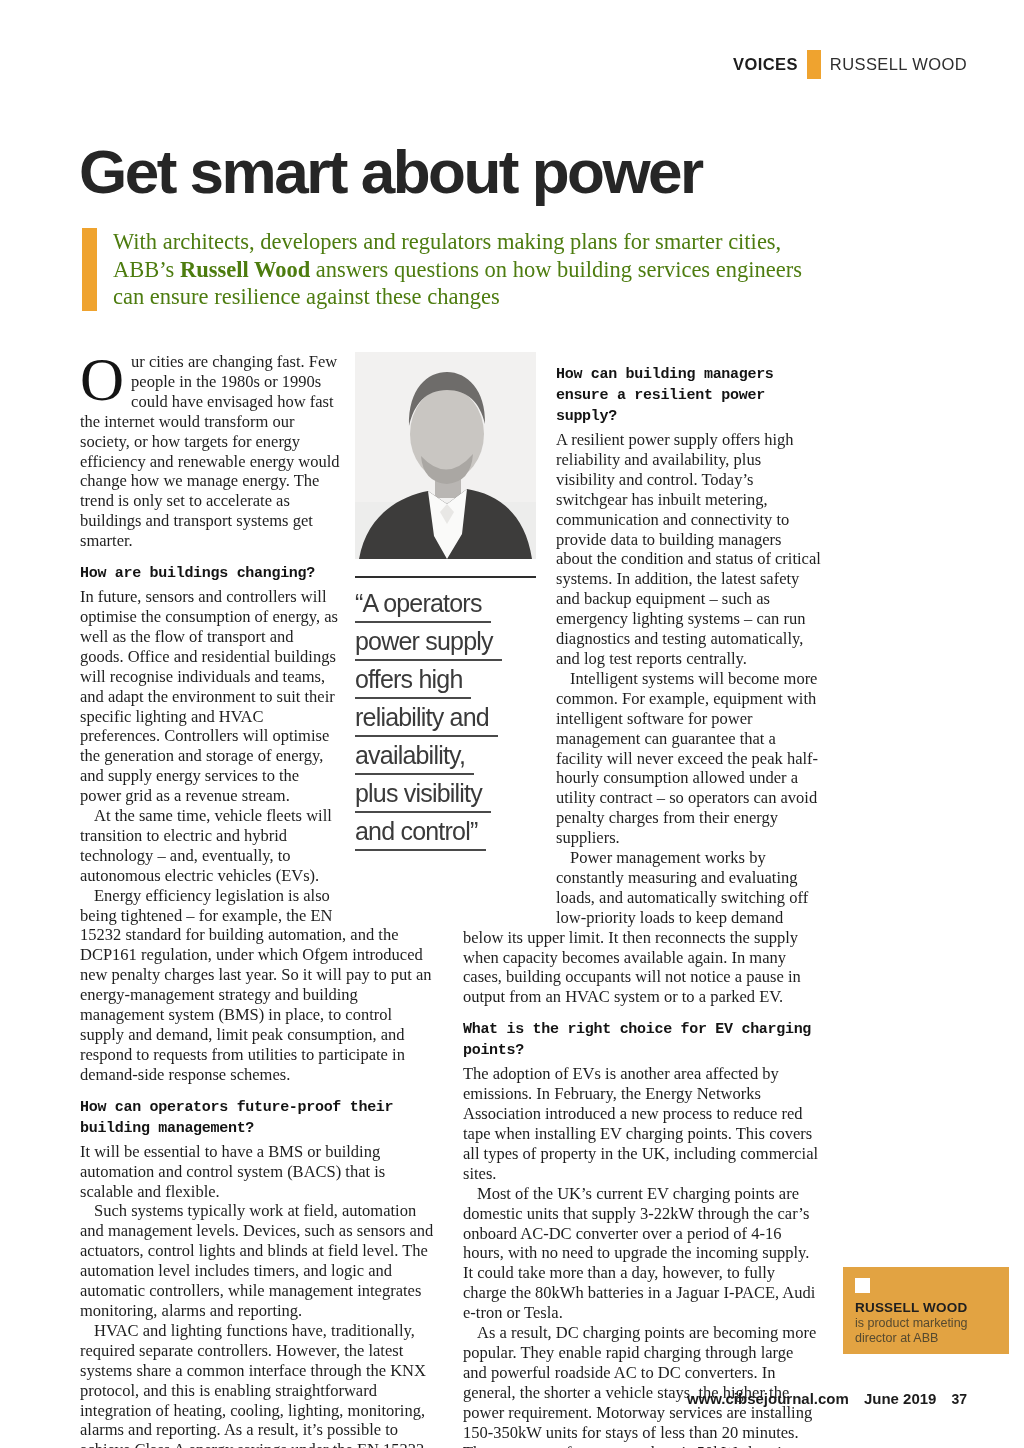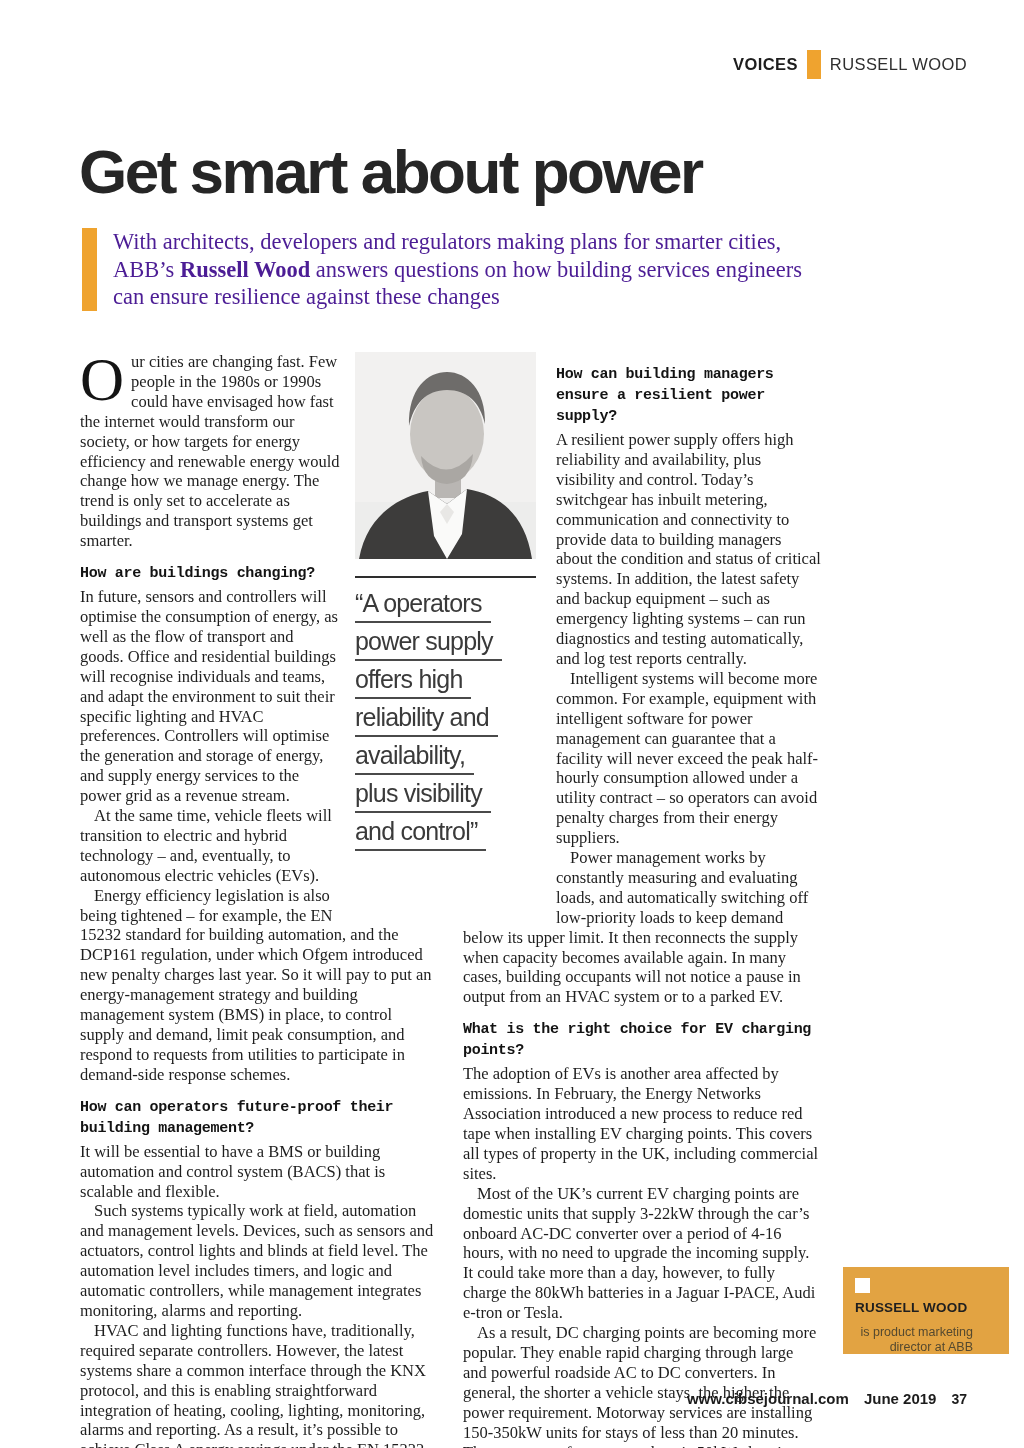--- a/index.html
+++ b/index.html
@@ -29,21 +29,21 @@
     font-family: "Liberation Sans", sans-serif;
     font-weight: 700; font-size: 62px; letter-spacing: -2.5px;
     color: #262626; white-space: nowrap;
   }
 
   
   .standfirst {
     position: absolute; left: 82px; top: 228px; width: 745px;
     border-left: 15px solid #EFA32F;
     padding-left: 16px;
-    font-size: 22.5px; line-height: 27.5px; color: #4c1d95;
+    font-size: 22.5px; line-height: 27.5px; color: #4d7c0f;
   }
   .standfirst b { font-weight: 700; }
 
   
   .col { position: absolute; top: 352px; }
   .col p {
     font-size: 16.5px; line-height: 19.9px; color: #1e1e1e;
     text-align: left;
   }
   .col p.indent { text-indent: 14px; }
@@ -89,21 +89,21 @@
   
   .author-box {
     position: absolute; left: 843px; top: 1267px;
     width: 166px; height: 87px;
     background: #E2A342;
     padding: 11px 12px 10px 12px;
     font-family: "Liberation Sans", sans-serif;
   }
   .author-marker { width: 15px; height: 15px; background: #ffffff; margin-bottom: 7px; }
   .author-name { font-weight: 700; font-size: 13.5px; color: #1f1f1f; letter-spacing: 0.2px; }
-  .author-role { font-weight: 400; font-size: 12.5px; line-height: 15px; color: #55492f; width: 118px; margin-top: 10px; text-align: right; }
+  .author-role { font-weight: 400; font-size: 12.5px; line-height: 15px; color: #55492f; width: 118px; margin-top: 1px; }
 
   
   .page-footer {
     position: absolute; top: 1390px; right: 57px;
     display: flex; align-items: baseline; gap: 15px;
     font-family: Liberation Sans, sans-serif;
     font-weight: 700; color: #1c1c1c; font-size: 15px;
   }
   .footer-page { font-size: 14px; }
 </style>

